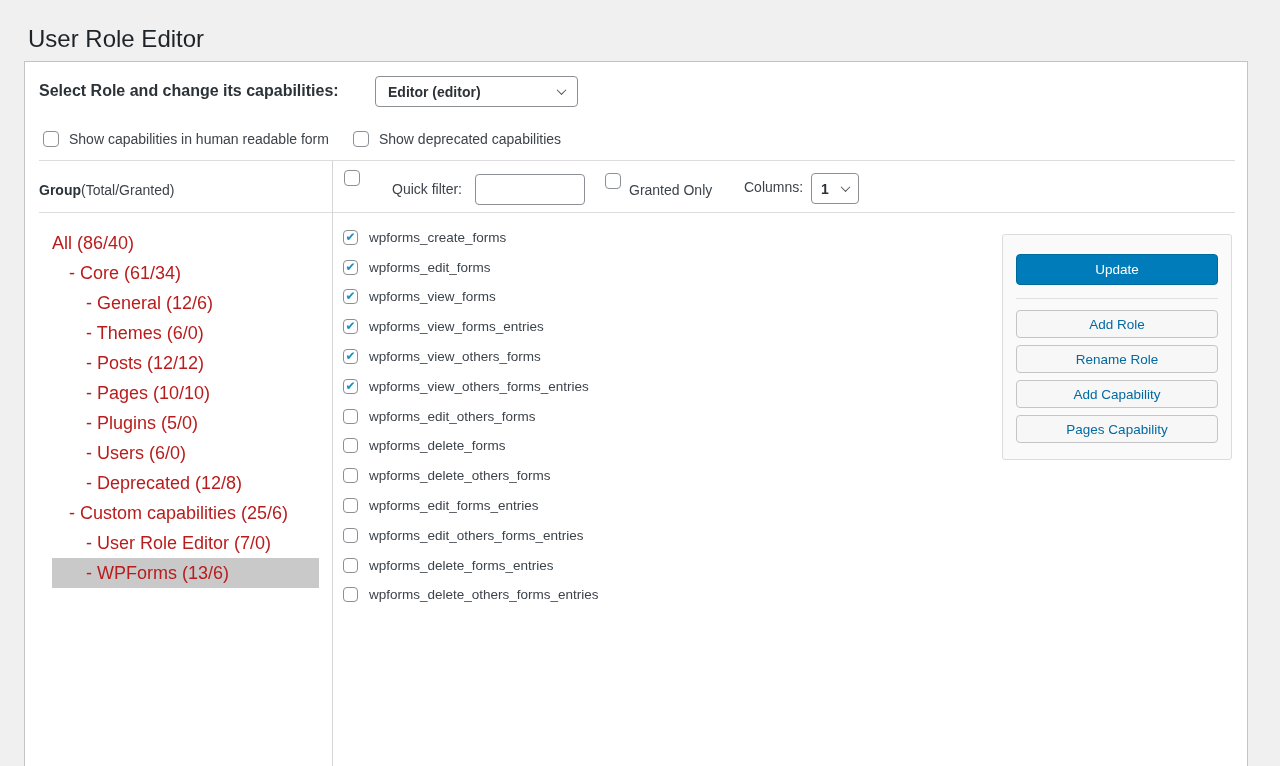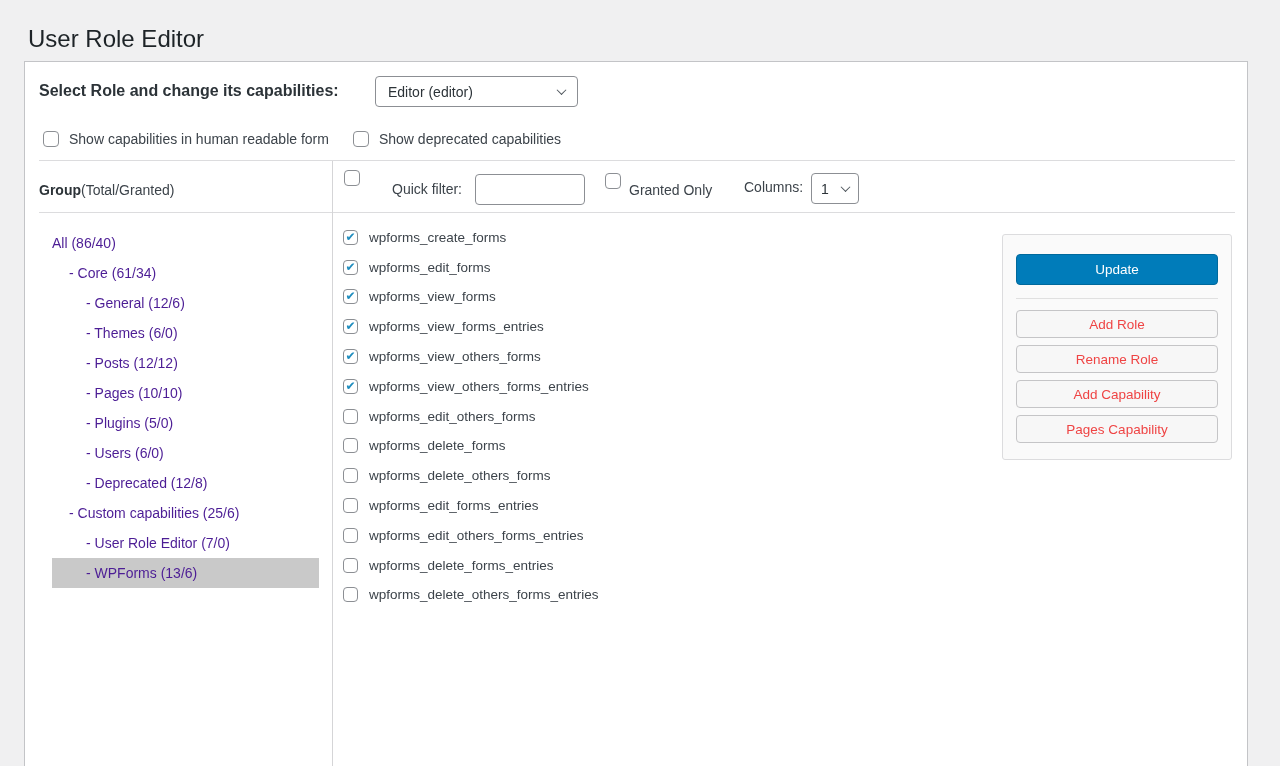--- a/index.html
+++ b/index.html
@@ -19,21 +19,21 @@
     background:#fff; border:1px solid #c3c4c7;
   }
   
   .role-label {
     position:absolute; left:14px; top:20px;
     font-size:16px; font-weight:bold; color:#2c3338;
   }
   .select {
     display:flex; align-items:center; justify-content:space-between;
     background:#fff; border:1px solid #8c8f94; border-radius:4px;
-    font-size:14px; color:#2c3338; cursor:pointer;
+    font-size:14px; color:#2c3338; cursor:pointer;font-weight:bold;
   }
   .role-select { position:absolute; left:350px; top:14px; width:203px; height:31px; padding:0 12px; }
   .chev {
     width:7px; height:7px; flex:none;
     border-right:1.6px solid #50575e; border-bottom:1.6px solid #50575e;
     transform:rotate(45deg) translate(-1px,-1px);
   }
   .options-row { position:absolute; left:18px; top:68px; height:18px; display:flex; align-items:center; }
   .options-row .opt-label { font-size:14px; color:#3c434a; margin-left:10px; }
   .gap2 { margin-left:24px; }
@@ -53,21 +53,21 @@
   .divider-h { position:absolute; height:1px; background:#dcdcde; left:14px; right:12px; }
   .div1 { top:98px; }
   .div2 { top:150px; }
   .divider-v { position:absolute; left:307px; top:99px; bottom:0; width:1px; background:#d5d5d7; }
   
   .group-header { position:absolute; left:14px; top:113px; height:30px; display:flex; align-items:center; font-size:14px; color:#3c434a; }
   .group-header b { color:#2c3338; }
   .tree { position:absolute; left:27px; top:166px; width:267px; }
   .tree-item {
     height:30px; display:flex; align-items:center;
-    font-size:14px; color:#4c1d95; cursor:pointer; white-space:nowrap;
+    font-size:18px; color:#b91c1c; cursor:pointer; white-space:nowrap;
   }
   .tree-item.level-1 { padding-left:17px; }
   .tree-item.level-2 { padding-left:34px; }
   .tree-item.selected { background:var(--selected-group-bg, #c9c9c9); }
   
   .fb-cb-all { position:absolute; left:319px; top:108px; }
   .fb-label { position:absolute; font-size:14px; color:#3c434a; top:119px; }
   .fb-quick-label { left:367px; }
   .quick-filter-input {
     position:absolute; left:450px; top:112px; width:110px; height:31px;
@@ -96,21 +96,21 @@
   }
   .btn-primary {
     height:31px;
     background:var(--primary-button, #007cba);
     border:1px solid var(--primary-button-border, #006799);
     color:#fff;
   }
   .actions-divider { border:none; border-top:1px solid #e0e0e0; margin:13px 0 11px; }
   .btn-secondary {
     height:28px; margin-bottom:7px;
-    background:#f7f7f7; border:1px solid #c5c5c7; color:#ef4444;
+    background:#f7f7f7; border:1px solid #c5c5c7; color:#0369a1;
   }
 </style>
 </head>
 <body>
 
 <h1 class="page-title">User Role Editor</h1>
 
 <div class="panel">
 
   <span class="role-label">Select Role and change its capabilities:</span>

